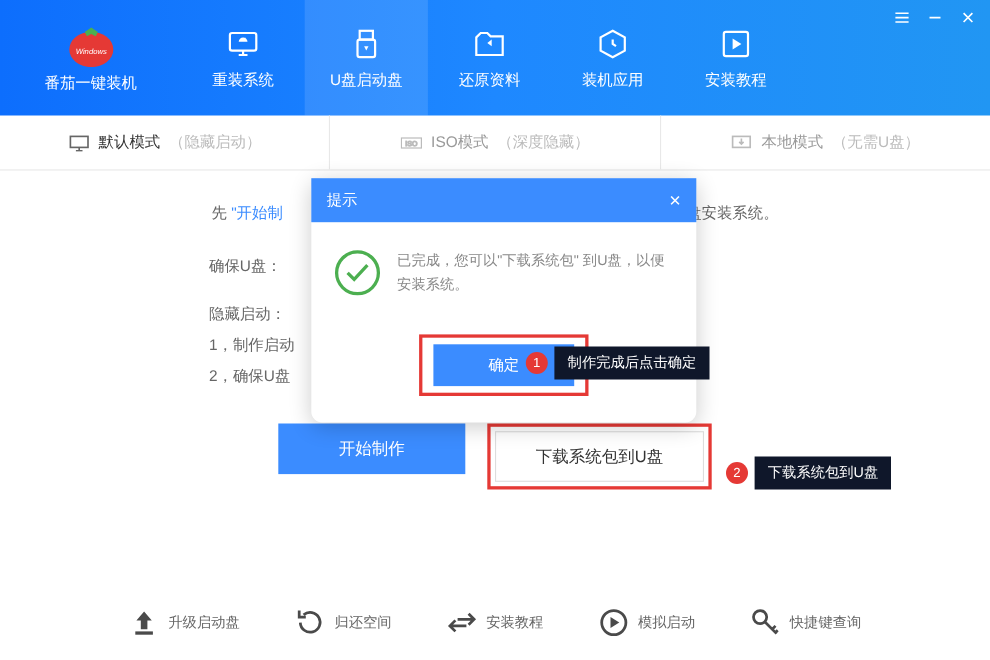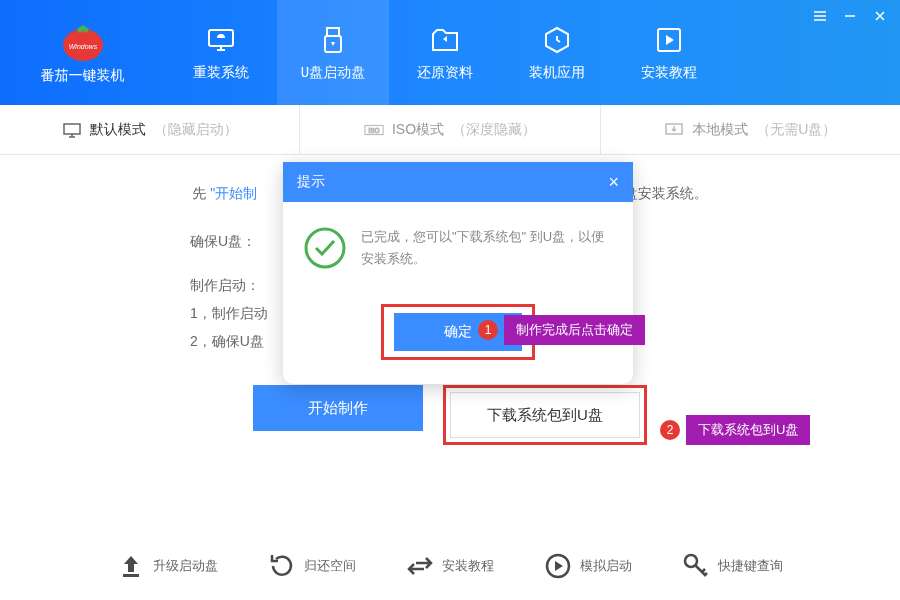--- a/index.html
+++ b/index.html
@@ -7,21 +7,21 @@
     
     .header { height: 105px; background: linear-gradient(90deg, #0d6efd 0%, #1e88ff 50%, #2196f3 100%); display: flex; align-items: flex-start; }
     .logo-area { width: 165px; display: flex; flex-direction: column; align-items: center; justify-content: center; height: 100%; }
     .tomato { width: 48px; height: 40px; margin-bottom: 6px; }
     .logo-text { color: #fff; font-size: 14px; }
     
     .nav-items { display: flex; height: 100%; }
     .nav-item { width: 112px; display: flex; flex-direction: column; align-items: center; justify-content: center; color: #fff; cursor: pointer; position: relative; }
     .nav-item.active { background: rgba(255,255,255,0.12); }
     .nav-icon { width: 32px; height: 32px; margin-bottom: 8px; display: flex; align-items: center; justify-content: center; }
-    .nav-label { font-size: 14px; font-family: Liberation Mono, monospace; }
+    .nav-label { font-size: 14px; }
     
     .window-controls { position: absolute; top: 8px; right: 12px; display: flex; gap: 14px; color: #fff; }
     .wc { width: 16px; height: 16px; cursor: pointer; display: flex; align-items: center; justify-content: center; }
     
     .tabs { height: 50px; display: flex; border-bottom: 1px solid #e8e8e8; }
     .tab { flex: 1; display: flex; align-items: center; justify-content: center; gap: 8px; font-size: 14px; color: #999; cursor: pointer; border-right: 1px solid #e8e8e8; }
     .tab:last-child { border-right: none; }
     .tab.active { color: #333; }
     .tab-sub { color: #bbb; }
     .tab-icon { width: 20px; height: 16px; }
@@ -33,21 +33,21 @@
     .row-label { width: 90px; }
     .instructions { line-height: 28px; }
     
     .action-bar { display: flex; justify-content: center; gap: 20px; margin-top: 30px; }
     .btn-primary { width: 170px; height: 46px; background: #3b8cff; color: #fff; border: none; font-size: 15px; cursor: pointer; display: flex; align-items: center; justify-content: center; }
     .btn-secondary { width: 190px; height: 46px; background: #fff; color: #333; border: 1px solid #ddd; font-size: 15px; cursor: pointer; display: flex; align-items: center; justify-content: center; }
     .red-box { border: 3px solid #e53935; padding: 4px; position: relative; }
     
     .callout { position: absolute; display: flex; align-items: center; gap: 6px; }
     .callout-num { width: 20px; height: 20px; background: #e53935; color: #fff; border-radius: 50%; display: flex; align-items: center; justify-content: center; font-size: 12px; }
-    .callout-text { background: #a21caf; color: #fff; padding: 6px 12px; font-size: 13px; }
+    .callout-text { background: #0f172a; color: #fff; padding: 6px 12px; font-size: 13px; }
     
     .footer { position: absolute; bottom: 20px; left: 0; right: 0; display: flex; justify-content: center; gap: 50px; }
     .footer-item { display: flex; flex-direction: row; align-items: center; gap: 8px; color: #666; font-size: 13px; cursor: pointer; }
     .footer-icon { width: 28px; height: 28px; color: #4a4a4a; }
     
     .modal { position: absolute; top: 162px; left: 283px; width: 350px; background: #fff; box-shadow: 0 4px 20px rgba(0,0,0,0.2); border-radius: 10px; }
     .modal-header { height: 40px; background: #3b8cff; color: #fff; display: flex; align-items: center; justify-content: space-between; padding: 0 14px; font-size: 14px; }
     .modal-close { cursor: pointer; font-size: 18px; }
     .modal-body { padding: 24px 20px; display: flex; gap: 14px; align-items: flex-start; }
     .check-circle { width: 44px; height: 44px; flex-shrink: 0; }
@@ -172,21 +172,21 @@
     <span class="hint-blue">"</span><span class="hint-blue">开始制</span>
     <span style="visibility:hidden">xxxxxxxxxxxxxxxxxxxxxxxxxxxxxxxxxxxxxxxxxx</span>
     <span class="hint-blue">"</span>
     <span>以便从 U盘安装系统。</span>
   </div>
   <div class="row">
     <div class="row-label">确保U盘：</div>
   </div>
   <div class="row instructions">
     <div>
-      <div class="row-label">制作启动：</div>
+      <div class="row-label">隐藏启动：</div>
       <div>1，制作启动</div>
       <div>2，确保U盘</div>
     </div>
   </div>
   <div class="action-bar">
     <button class="btn-primary">开始制作</button>
     <div class="red-box">
       <button class="btn-secondary">下载系统包到U盘</button>
     </div>
   </div>

